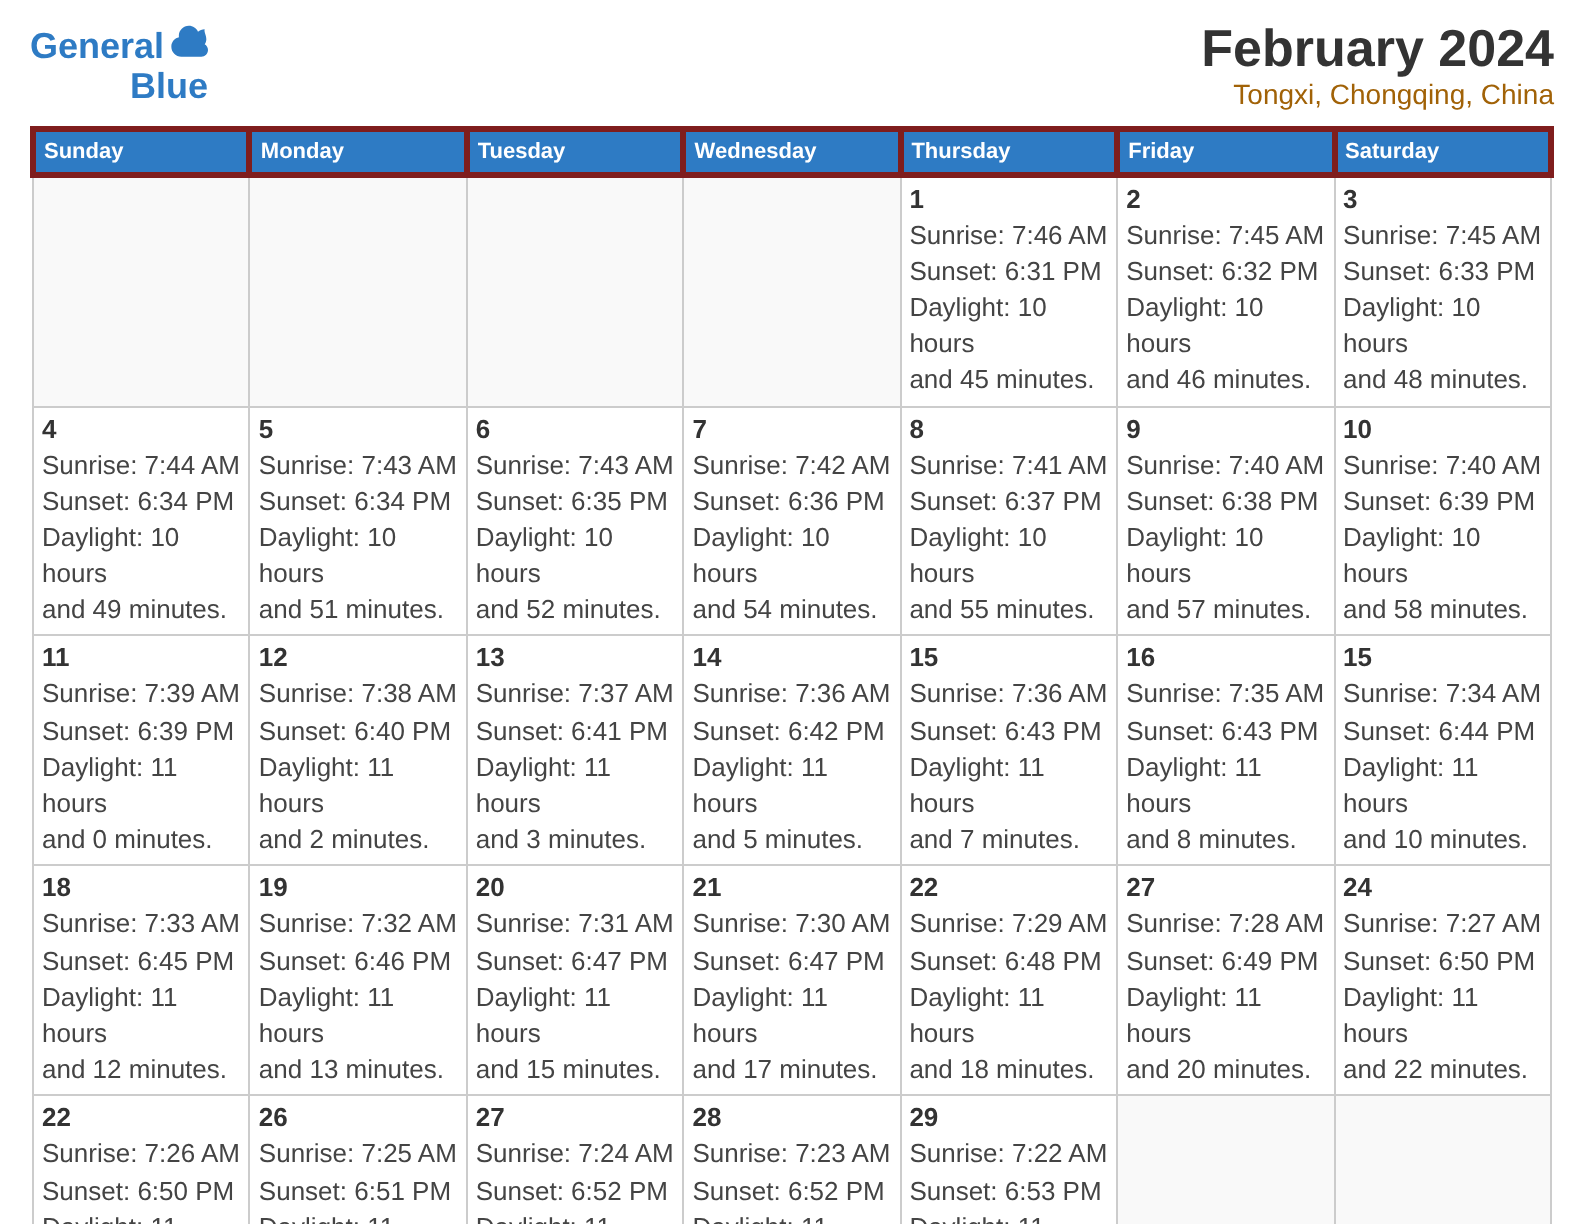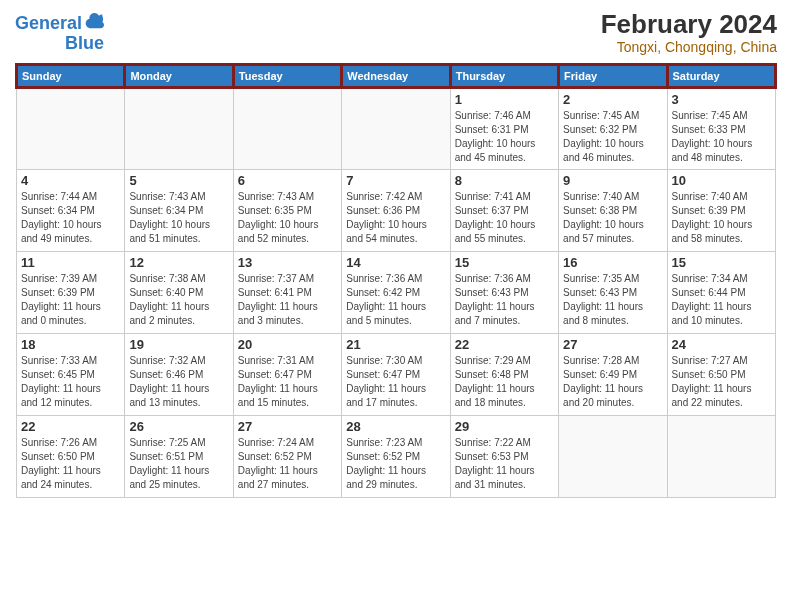--- a/index.html
+++ b/index.html
@@ -80,21 +80,21 @@
     .calendar-table td.empty {
       background: #f9f9f9;
     }
     .day-number {
       font-size: 13px;
       font-weight: bold;
       color: #333;
       margin-bottom: 2px;
     }
     .day-info {
-      font-size: 10px;
+      font-size: 13px;
       color: #444;
       line-height: 1.4;
     }
   </style>
 </head>
 <body>
 
 <div class="container">
   <div class="header">
     <div class="logo">

